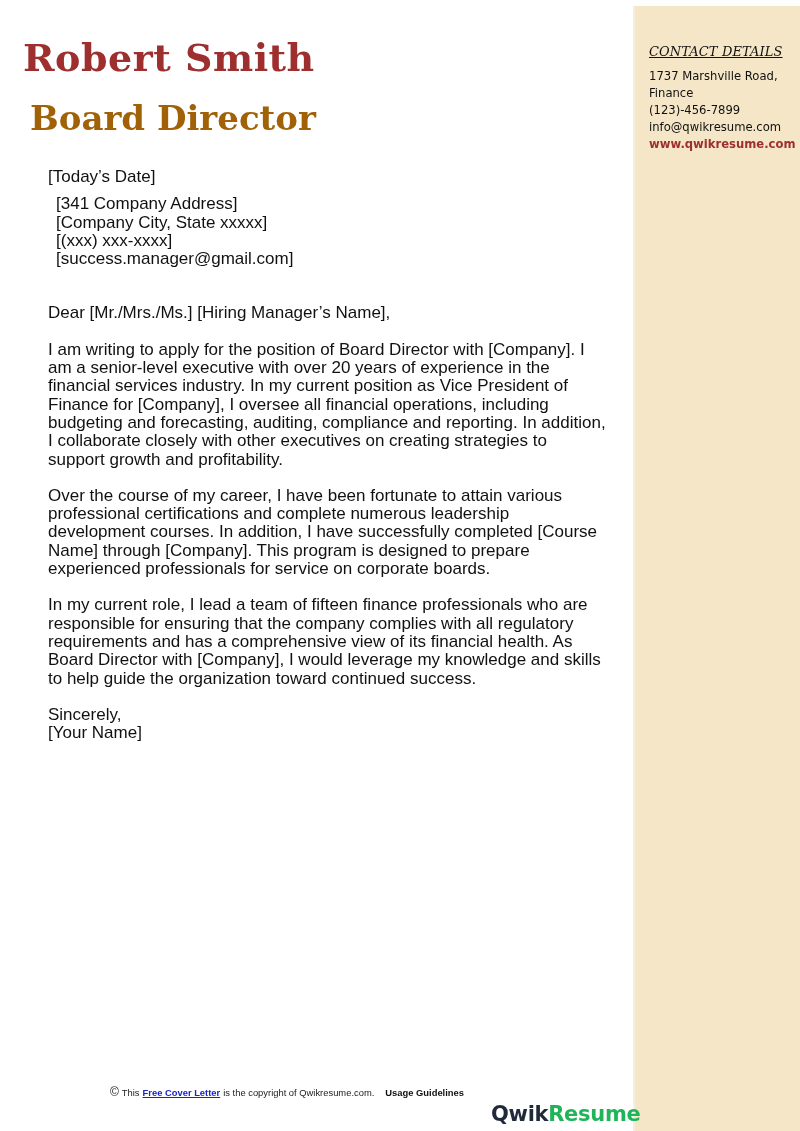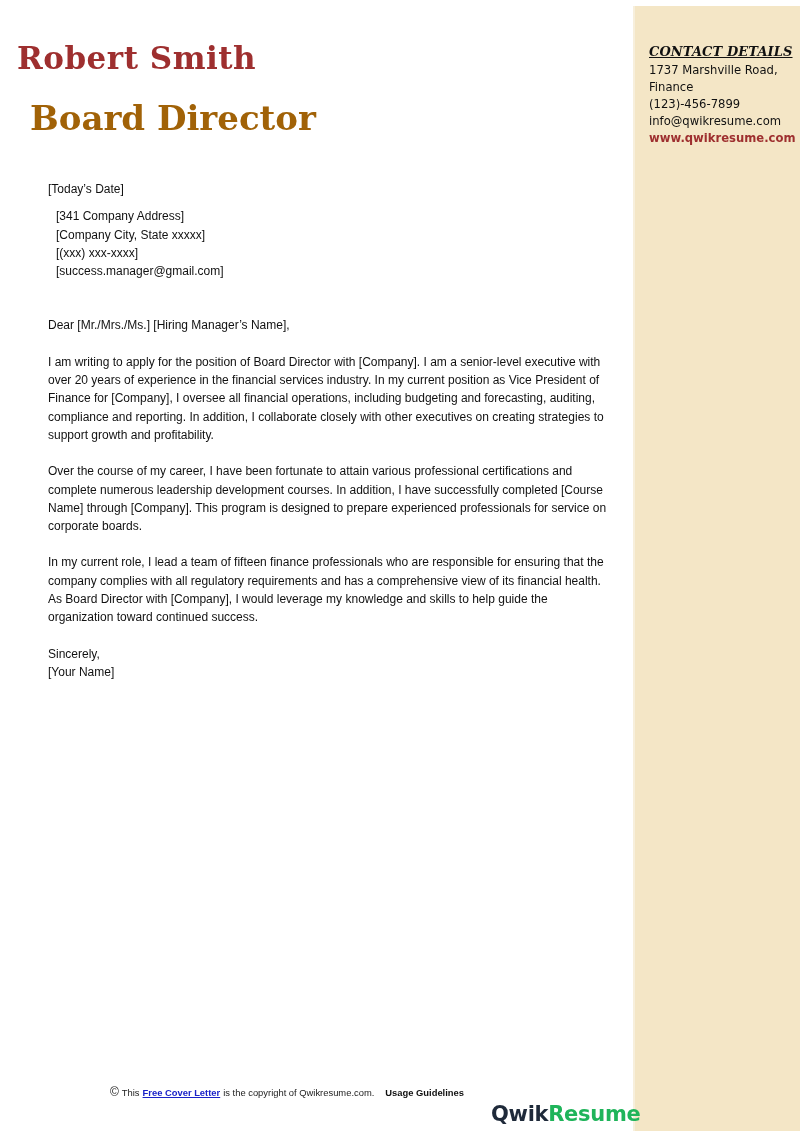--- a/index.html
+++ b/index.html
@@ -3,54 +3,54 @@
   <meta charset="utf-8">
   <style>
     html, body { margin: 0; padding: 0; }
     body {
       width: 800px; height: 1131px; position: relative; overflow: hidden;
       background: #ffffff;
       font-family: "Liberation Sans", sans-serif;
       color: #111111;
     }
     .name {
-      position: absolute; left: 17px; top: 30px;
+      position: absolute; left: 23px; top: 30px;
       font-family: "DejaVu Serif", serif; font-weight: bold;
-      font-size: 31px; line-height: 56px; color: #9e2f2f; margin: 0;
+      font-size: 38px; line-height: 56px; color: #9e2f2f; margin: 0;
       letter-spacing: 0.5px;
     }
     .job-title {
       position: absolute; left: 30px; top: 96px;
       font-family: "DejaVu Serif", serif; font-weight: bold;
       font-size: 34px; line-height: 44px; color: #a16207; margin: 0;
     }
     .letter {
-      position: absolute; left: 48px; top: 180px; width: 560px;
-      font-size: 12px; line-height: 18.3px; color: #111;
+      position: absolute; left: 48px; top: 168px; width: 560px;
+      font-size: 17px; line-height: 18.3px; color: #111;
     }
     .letter p { margin: 0; }
     .date { margin-bottom: 9px !important; }
     .recipient { margin-bottom: 36px !important; margin-left: 8px; }
     .salutation { margin-bottom: 18px !important; }
     .para { margin-bottom: 18px !important; }
     .closing { margin-bottom: 0; }
 
     .sidebar {
       position: absolute; left: 633px; top: 6px; width: 167px; height: 1125px;
       background: #f4e6c6;
       border-left: 2px solid #f7efdc;
     }
     .contact-title {
       position: absolute; left: 14px; top: 38px;
-      font-family: "DejaVu Serif", serif; font-weight: bold; font-style: italic;
+      font-family: "DejaVu Serif", serif; font-weight: normal; font-style: italic;
       font-size: 13px; text-decoration: underline; color: #111;
       letter-spacing: 0.1px; white-space: nowrap;
     }
     .contact-lines {
-      position: absolute; left: 14px; top: 56px;
+      position: absolute; left: 14px; top: 62px;
       font-family: "DejaVu Sans", sans-serif; font-size: 11.6px; line-height: 17px; color: #111;
     }
     .contact-lines div { white-space: nowrap; }
     .website { color: #9e2f2f; font-weight: bold; }
 
     .footer {
       position: absolute; left: 110px; top: 1085px;
       font-size: 9.4px; color: #222; white-space: nowrap;
       display: flex; align-items: center; gap: 3px;
     }

